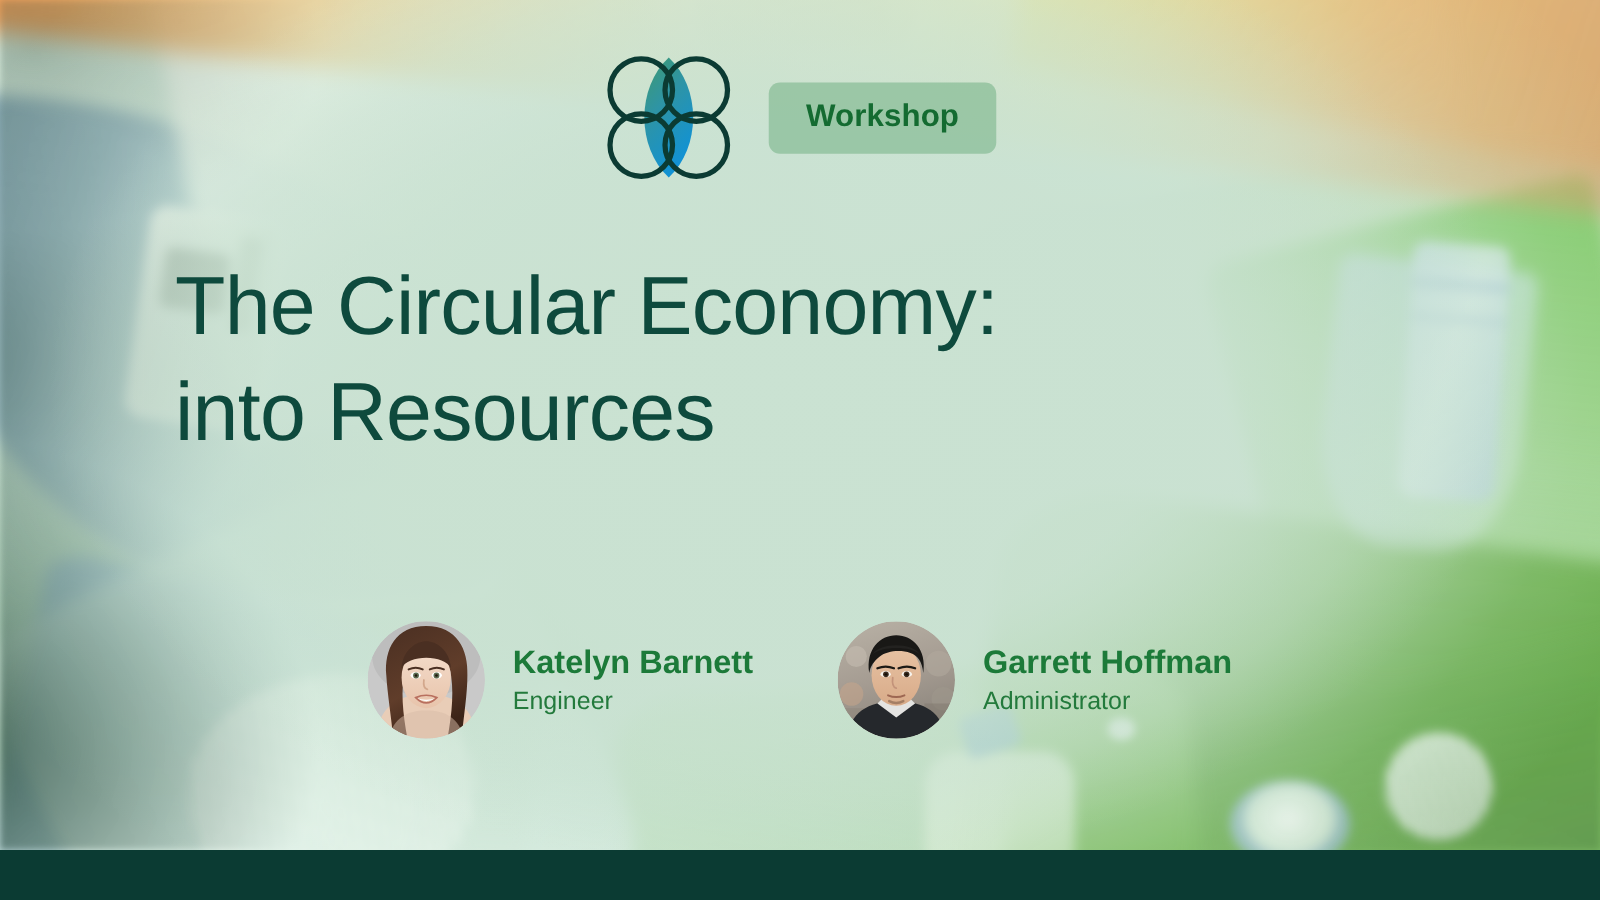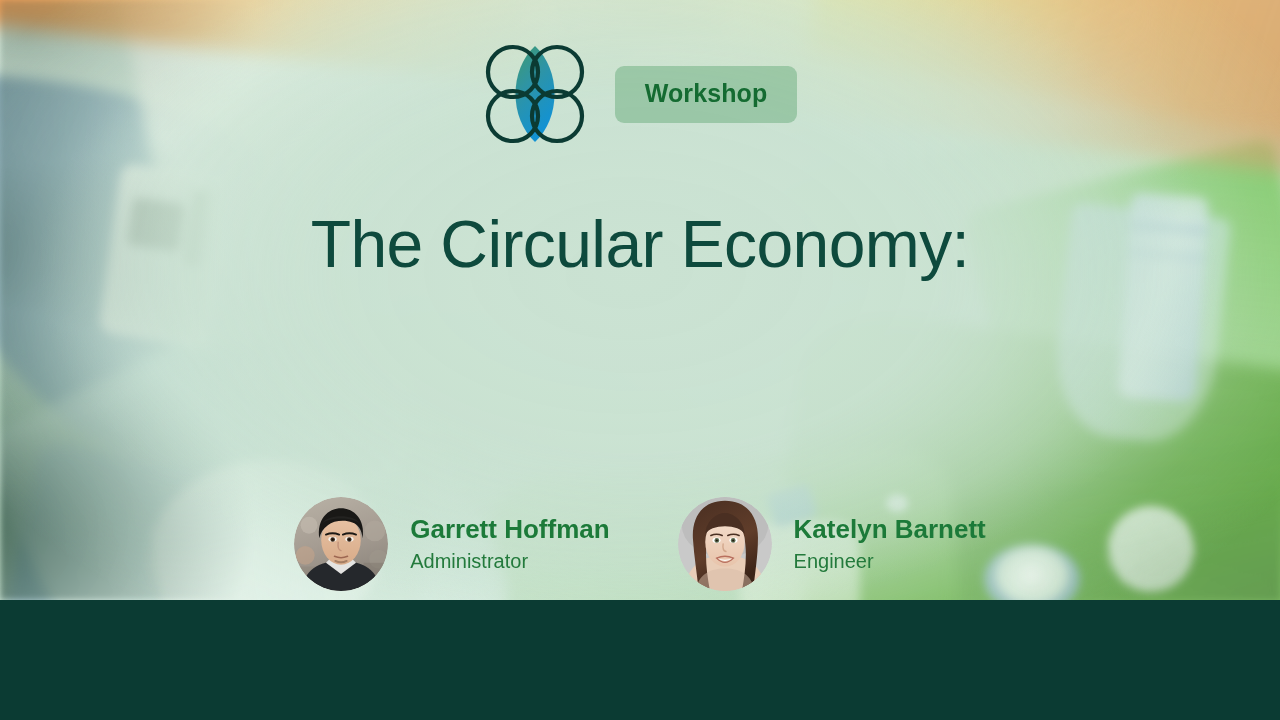--- a/index.html
+++ b/index.html
@@ -8,21 +8,21 @@
     padding: 0;
     background: #0b3b33;
   }
   body {
     font-family: "Liberation Sans", sans-serif;
   }
 
   .slide {
     position: relative;
     width: 1280px;
-    height: 600px;
+    height: 680px;
     overflow: hidden;
     background: #f0abfc;
   }
 
   
   .bg-root {
     position: absolute;
     inset: 0;
     overflow: hidden;
   }
@@ -351,21 +351,20 @@
     letter-spacing: 0.1px;
     padding: 15px 30px 17px;
     border-radius: 9px;
     line-height: 1;
     white-space: nowrap;
   }
 
   .title {
     margin-top: 58px;
     width: 1000px;
-    text-align: center;
     color: #0e4a3d;
     font-size: 66px;
     line-height: 1.29;
     font-weight: 400;
     letter-spacing: -0.6px;
   }
   .title-line { display: block; }
 
   .speakers {
     position: absolute;
@@ -470,23 +469,69 @@
         <circle cx="74" cy="28" r="25" fill="none" stroke="#0b3b33" stroke-width="4.2"></circle>
         <circle cx="30" cy="72" r="25" fill="none" stroke="#0b3b33" stroke-width="4.2"></circle>
         <circle cx="74" cy="72" r="25" fill="none" stroke="#0b3b33" stroke-width="4.2"></circle>
       </svg>
 
       <div class="badge">Workshop</div>
     </div>
 
     <div class="title">
       <span class="title-line">The Circular Economy:</span>
+      <span class="title-line">into Resources</span>
     </div>
 
     <div class="speakers">
+
+      <div class="speaker">
+        <div class="avatar">
+          <svg viewBox="0 0 100 100" aria-hidden="true">
+            <defs>
+              <clipPath id="clipA">
+                  <circle cx="50" cy="50" r="50"></circle>
+                </clipPath>
+              <linearGradient id="skinA" x1="0" y1="0" x2="0" y2="1">
+                <stop offset="0%" stop-color="#f4ddcc"></stop>
+                  <stop offset="100%" stop-color="#e8c4ab"></stop>
+              </linearGradient>
+              <linearGradient id="hairA" x1="0" y1="0" x2="0.4" y2="1">
+                <stop offset="0%" stop-color="#4a2f22"></stop>
+                  <stop offset="60%" stop-color="#603d2a"></stop>
+                  <stop offset="100%" stop-color="#3c2418"></stop>
+              </linearGradient>
+            </defs>
+            <g clip-path="url(#clipA)">
+              <rect width="100" height="100" fill="#c9c9c9"></rect>
+              <ellipse cx="50" cy="30" rx="46" ry="34" fill="#bdbdbd"></ellipse>
+              <path d="M8 100 C 8 74, 26 62, 50 62 C 74 62, 92 74, 92 100 Z" fill="#e9cdb7"></path>
+              <path d="M50 4 C 24 4, 14 24, 16 46 C 17 62, 20 80, 22 100 L 34 100 C 30 78, 28 58, 32 42 C 40 50, 62 50, 70 40 C 74 58, 72 78, 68 100 L 80 100 C 82 80, 85 62, 85 46 C 86 24, 76 4, 50 4 Z" fill="url(#hairA)"></path>
+              <ellipse cx="50" cy="48" rx="21" ry="26" fill="url(#skinA)"></ellipse>
+              <path d="M29 40 C 34 28, 66 28, 71 40 C 70 24, 58 17, 50 17 C 42 17, 30 24, 29 40 Z" fill="#4a2f22"></path>
+              <ellipse cx="41" cy="46" rx="4.3" ry="2.8" fill="#fff"></ellipse>
+              <ellipse cx="59" cy="46" rx="4.3" ry="2.8" fill="#fff"></ellipse>
+              <circle cx="41.3" cy="46.2" r="2.5" fill="#5c6b4f"></circle>
+              <circle cx="58.7" cy="46.2" r="2.5" fill="#5c6b4f"></circle>
+              <circle cx="41.3" cy="46.2" r="1.1" fill="#20180f"></circle>
+              <circle cx="58.7" cy="46.2" r="1.1" fill="#20180f"></circle>
+              <path d="M35 41 Q 41 38.2 47 41" stroke="#4a2f22" stroke-width="1.7" fill="none" stroke-linecap="round"></path>
+              <path d="M53 41 Q 59 38.2 65 41" stroke="#4a2f22" stroke-width="1.7" fill="none" stroke-linecap="round"></path>
+              <path d="M48 50 Q 47 57 51 58" stroke="#d2a78c" stroke-width="1.5" fill="none" stroke-linecap="round"></path>
+              <path d="M41 65 Q 50 71 59 65 Q 50 68.5 41 65 Z" fill="#fdfdfd"></path>
+              <path d="M41 65 Q 50 61 59 65 Q 50 74 41 65 Z" fill="none" stroke="#b9705f" stroke-width="1.4"></path>
+              <path d="M18 100 C 22 82, 34 76, 50 76 C 66 76, 78 82, 82 100 Z" fill="#d8bca7" opacity="0.5"></path>
+            </g>
+          </svg>
+        </div>
+        <div class="speaker-text">
+          <div class="speaker-name">Katelyn Barnett</div>
+          <div class="speaker-role">Engineer</div>
+        </div>
+      </div>
 
       <div class="speaker">
         <div class="avatar">
           <svg viewBox="0 0 100 100" aria-hidden="true">
             <defs>
               <clipPath id="clipB">
                   <circle cx="50" cy="50" r="50"></circle>
                 </clipPath>
               <linearGradient id="skinB" x1="0" y1="0" x2="0" y2="1">
                 <stop offset="0%" stop-color="#e8c3a4"></stop>
@@ -525,60 +570,15 @@
               <path d="M44 68 Q 50 71 56 68" stroke="#7a5a46" stroke-width="2.1" fill="none" stroke-linecap="round" opacity="0.55"></path>
             </g>
           </svg>
         </div>
         <div class="speaker-text">
           <div class="speaker-name">Garrett Hoffman</div>
           <div class="speaker-role">Administrator</div>
         </div>
       </div>
 
-      <div class="speaker">
-        <div class="avatar">
-          <svg viewBox="0 0 100 100" aria-hidden="true">
-            <defs>
-              <clipPath id="clipA">
-                  <circle cx="50" cy="50" r="50"></circle>
-                </clipPath>
-              <linearGradient id="skinA" x1="0" y1="0" x2="0" y2="1">
-                <stop offset="0%" stop-color="#f4ddcc"></stop>
-                  <stop offset="100%" stop-color="#e8c4ab"></stop>
-              </linearGradient>
-              <linearGradient id="hairA" x1="0" y1="0" x2="0.4" y2="1">
-                <stop offset="0%" stop-color="#4a2f22"></stop>
-                  <stop offset="60%" stop-color="#603d2a"></stop>
-                  <stop offset="100%" stop-color="#3c2418"></stop>
-              </linearGradient>
-            </defs>
-            <g clip-path="url(#clipA)">
-              <rect width="100" height="100" fill="#c9c9c9"></rect>
-              <ellipse cx="50" cy="30" rx="46" ry="34" fill="#bdbdbd"></ellipse>
-              <path d="M8 100 C 8 74, 26 62, 50 62 C 74 62, 92 74, 92 100 Z" fill="#e9cdb7"></path>
-              <path d="M50 4 C 24 4, 14 24, 16 46 C 17 62, 20 80, 22 100 L 34 100 C 30 78, 28 58, 32 42 C 40 50, 62 50, 70 40 C 74 58, 72 78, 68 100 L 80 100 C 82 80, 85 62, 85 46 C 86 24, 76 4, 50 4 Z" fill="url(#hairA)"></path>
-              <ellipse cx="50" cy="48" rx="21" ry="26" fill="url(#skinA)"></ellipse>
-              <path d="M29 40 C 34 28, 66 28, 71 40 C 70 24, 58 17, 50 17 C 42 17, 30 24, 29 40 Z" fill="#4a2f22"></path>
-              <ellipse cx="41" cy="46" rx="4.3" ry="2.8" fill="#fff"></ellipse>
-              <ellipse cx="59" cy="46" rx="4.3" ry="2.8" fill="#fff"></ellipse>
-              <circle cx="41.3" cy="46.2" r="2.5" fill="#5c6b4f"></circle>
-              <circle cx="58.7" cy="46.2" r="2.5" fill="#5c6b4f"></circle>
-              <circle cx="41.3" cy="46.2" r="1.1" fill="#20180f"></circle>
-              <circle cx="58.7" cy="46.2" r="1.1" fill="#20180f"></circle>
-              <path d="M35 41 Q 41 38.2 47 41" stroke="#4a2f22" stroke-width="1.7" fill="none" stroke-linecap="round"></path>
-              <path d="M53 41 Q 59 38.2 65 41" stroke="#4a2f22" stroke-width="1.7" fill="none" stroke-linecap="round"></path>
-              <path d="M48 50 Q 47 57 51 58" stroke="#d2a78c" stroke-width="1.5" fill="none" stroke-linecap="round"></path>
-              <path d="M41 65 Q 50 71 59 65 Q 50 68.5 41 65 Z" fill="#fdfdfd"></path>
-              <path d="M41 65 Q 50 61 59 65 Q 50 74 41 65 Z" fill="none" stroke="#b9705f" stroke-width="1.4"></path>
-              <path d="M18 100 C 22 82, 34 76, 50 76 C 66 76, 78 82, 82 100 Z" fill="#d8bca7" opacity="0.5"></path>
-            </g>
-          </svg>
-        </div>
-        <div class="speaker-text">
-          <div class="speaker-name">Katelyn Barnett</div>
-          <div class="speaker-role">Engineer</div>
-        </div>
-      </div>
-
     </div>
   </div>
 </div>
 
 </body></html>

